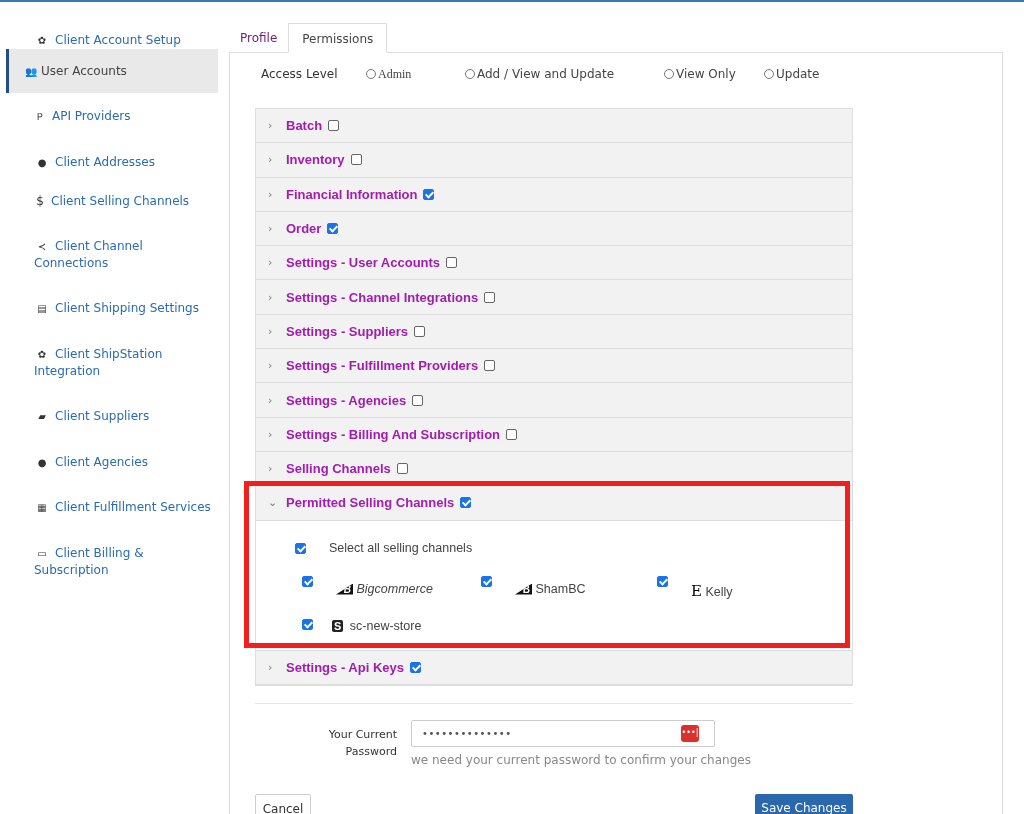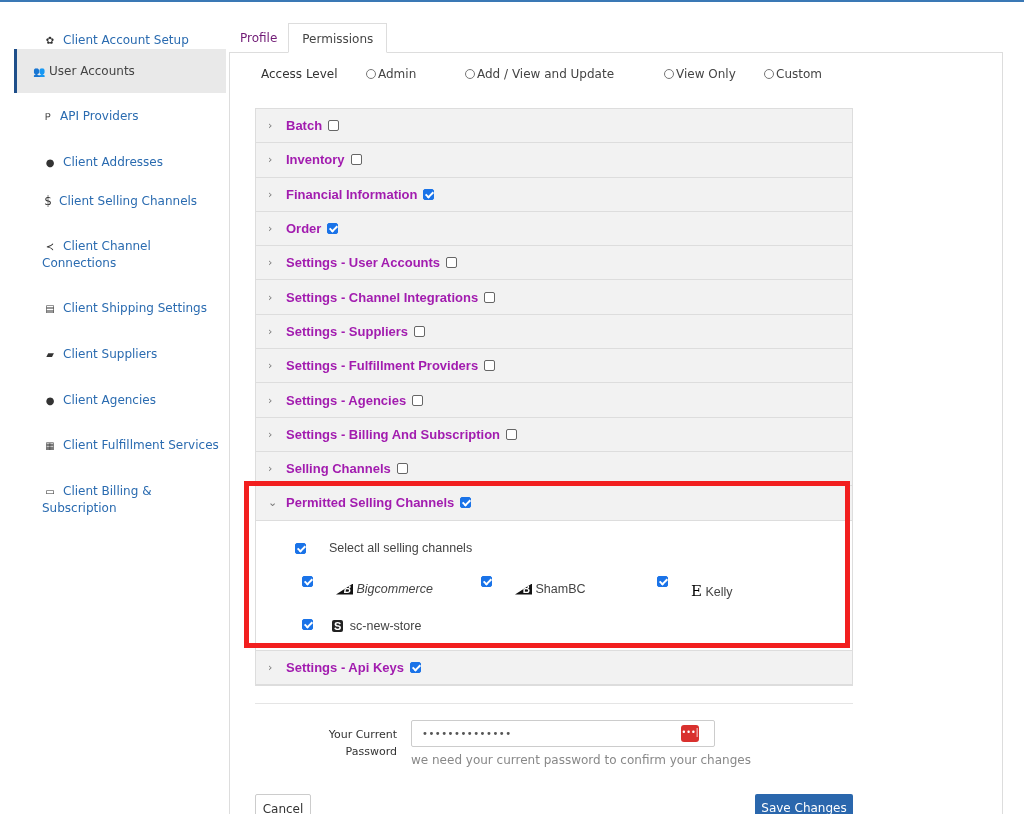--- a/index.html
+++ b/index.html
@@ -1,21 +1,21 @@
 <!DOCTYPE html>
 <html><head>
 <meta charset="utf-8">
 <style>
   * { box-sizing: border-box; margin: 0; padding: 0; }
   html, body { width: 1024px; height: 814px; overflow: hidden; background: #fff; }
   body { font-family: "DejaVu Sans", sans-serif; font-size: 12px; color: #333; position: relative; }
   .topbar { position: absolute; left: 0; top: 0; width: 1024px; height: 2px; background: #3a78b5; }
 
   
-  .sidebar { position: absolute; left: 14px; top: 18px; width: 212px; }
+  .sidebar { position: absolute; left: 6px; top: 18px; width: 212px; }
   .side-item { position: relative; padding: 0 0 0 28px; color: #2a6bb0; font-size: 12px; line-height: 16px; cursor: pointer; }
   .side-item .ic { display: inline-block; width: 14px; margin-left: 1px; margin-right: 6px; color: #333; font-size: 10px; text-align: center; }
   .side-item.active { background: #e9e9e9; color: #444; border-left: 3px solid #1f4f8a; padding-left: 15px; height: 44px; line-height: 44px; }
   .side-item.active .ic { margin-right: 2px; }
 
   
   .tabs { position: absolute; left: 229px; top: 23px; height: 30px; display: flex; }
   .tab { padding: 0 11px; height: 30px; line-height: 30px; font-size: 12px; color: #701a75; cursor: pointer; }
   .tab.active { color: #444; background: #fff; border: 1px solid #ddd; border-bottom: 1px solid #fff; position: relative; z-index: 2; padding: 0 13px; }
   .panel { position: absolute; left: 229px; top: 52px; width: 774px; height: 780px; border: 1px solid #ddd; border-bottom: none; }
@@ -71,20 +71,23 @@
   </div>
   <div class="side-item" style="margin-top:22px;">
     <span class="ic" style="margin-left:-1px;margin-right:4px;font-size:12px;">$</span><span>Client Selling Channels</span>
   </div>
   <div class="side-item" style="margin-top:29px;padding-right:30px;">
     <span class="ic">≺</span><span style="display:inline;">Client Channel Connections</span>
   </div>
   <div class="side-item" style="margin-top:29px;">
     <span class="ic">▤</span><span>Client Shipping Settings</span>
   </div>
+  <div class="side-item" style="margin-top:29px;padding-right:40px;">
+    <span class="ic">✿</span><span>Client ShipStation Integration</span>
+  </div>
   <div class="side-item" style="margin-top:29px;">
     <span class="ic">▰</span><span>Client Suppliers</span>
   </div>
   <div class="side-item" style="margin-top:29px;">
     <span class="ic">●</span><span>Client Agencies</span>
   </div>
   <div class="side-item" style="margin-top:28px;">
     <span class="ic">▦</span><span>Client Fulfillment Services</span>
   </div>
   <div class="side-item" style="margin-top:29px;padding-right:60px;">
@@ -93,24 +96,24 @@
 </div>
 
 <div class="tabs">
   <div class="tab">Profile</div>
   <div class="tab active">Permissions</div>
 </div>
 <div class="panel"></div>
 
 <div class="access">
   <span class="lbl">Access Level</span>
-  <span class="radio" style="left:105px;"><span class="circ"></span><span>Admin</span></span>
+  <span class="radio" style="left:105px;font-family:Liberation Serif, serif;"><span class="circ"></span><span>Admin</span></span>
   <span class="radio" style="left:204px;"><span class="circ"></span><span>Add / View and Update</span></span>
   <span class="radio" style="left:403px;"><span class="circ"></span><span>View Only</span></span>
-  <span class="radio" style="left:503px;"><span class="circ"></span><span>Custom</span></span>
+  <span class="radio" style="left:503px;"><span class="circ"></span><span>Update</span></span>
 </div>
 
 <div class="acc" id="acc">
     <div class="acc-row">
       <span class="chev">›</span>
       <span class="title">Batch</span>
       <span class="cb"></span>
     </div>
     <div class="acc-row">
       <span class="chev">›</span>

